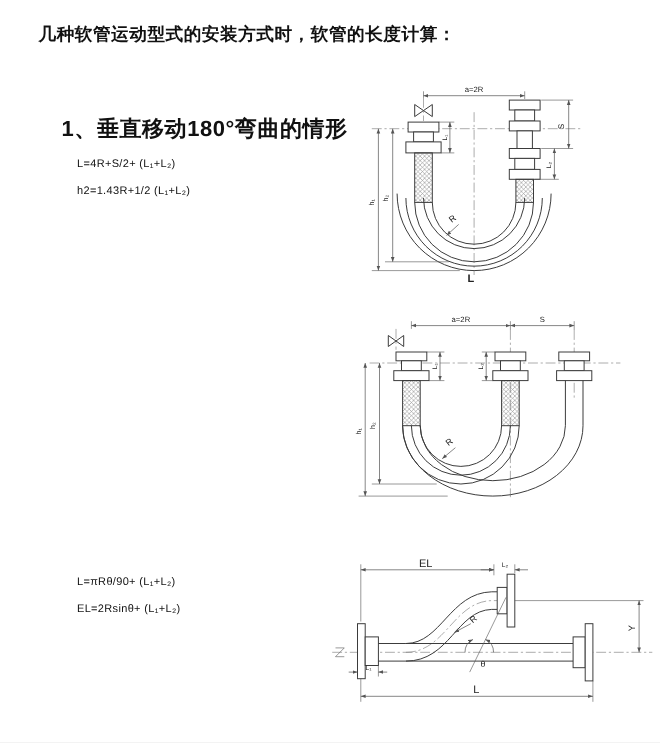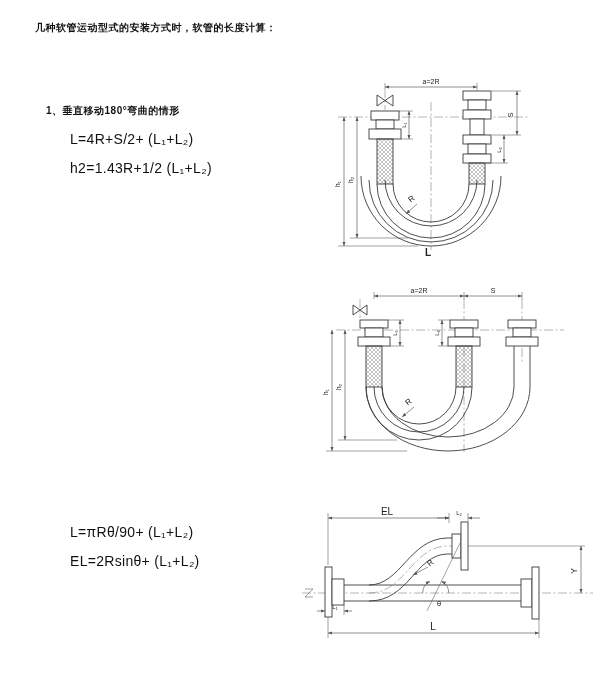--- a/index.html
+++ b/index.html
@@ -1,22 +1,22 @@
 <!DOCTYPE html>
 <html><head>
 <meta charset="utf-8">
 <style>
   html,body{margin:0;padding:0;background:#e9e9e9;}
   .page{position:relative;width:600px;height:675px;background:#ffffff;overflow:hidden;
         font-family:"Liberation Sans","DejaVu Sans",sans-serif;color:#111;}
-  .title{position:absolute;left:35px;top:21px;font-size:10px;font-weight:700;letter-spacing:.5px;}
+  .title{position:absolute;left:35px;top:21px;font-size:16px;font-weight:700;letter-spacing:.5px;}
   .section{position:absolute;left:46px;width:270px;}
   .sec1{top:104px}.sec2{top:297px}.sec3{top:511px}
-  .heading{font-size:10px;font-weight:700;letter-spacing:.5px;}
-  .formula{font-size:14px;margin-left:24px;margin-top:13px;letter-spacing:.3px;white-space:nowrap;}
+  .heading{font-size:20px;font-weight:700;letter-spacing:.5px;text-align:right;}
+  .formula{font-size:10px;margin-left:24px;margin-top:13px;letter-spacing:.3px;white-space:nowrap;}
   .diag{position:absolute;}
   .d1{left:310px;top:74px}.d2{left:312px;top:284px}.d3{left:297px;top:505px}
   
   .dw{stroke:#3a3a3a;stroke-width:.9;fill:none}
   .fl{stroke:#3a3a3a;stroke-width:.9;fill:#fff}
   .hs{stroke:#3a3a3a;stroke-width:.9}
   .dim{stroke:#555;stroke-width:.65;fill:none}
   .ext{stroke:#555;stroke-width:.55;fill:none}
   .cl{stroke:#777;stroke-width:.55;stroke-dasharray:9 2.5 2 2.5;fill:none}
   .lbl{fill:#222;font-family:"Liberation Sans","DejaVu Sans",sans-serif;}

